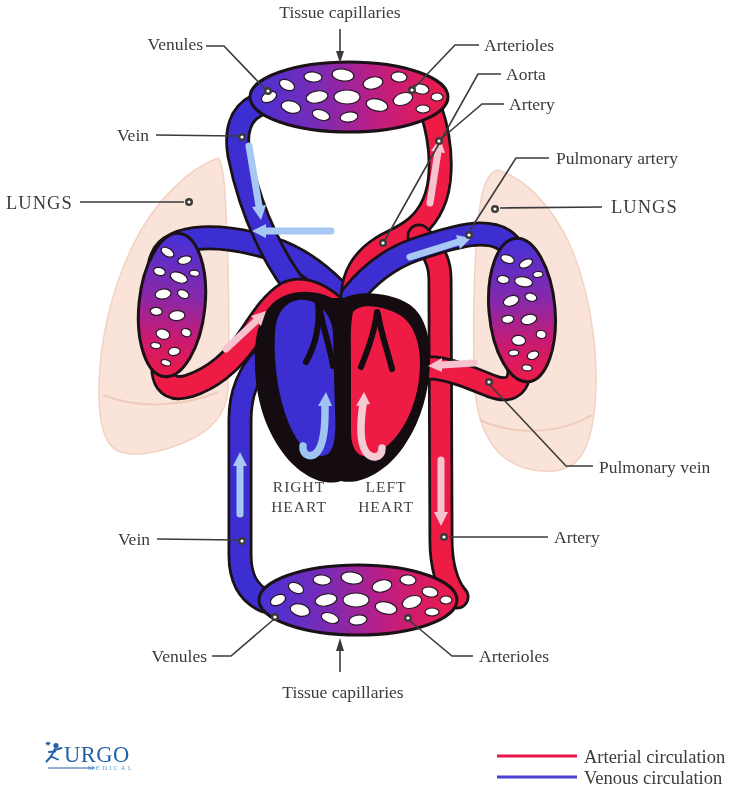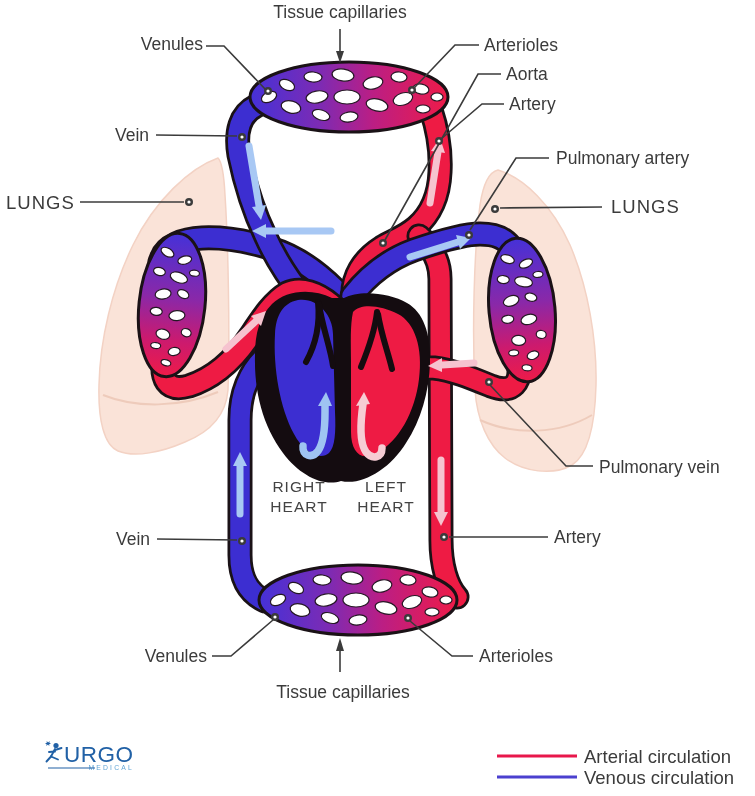--- a/index.html
+++ b/index.html
@@ -1,17 +1,17 @@
 <!DOCTYPE html>
 <html><head>
 <meta charset="utf-8">
 <style>
   html,body{margin:0;padding:0;background:#fff;}
   .stage{position:relative;width:755px;height:796px;background:#fff;overflow:hidden;
-         font-family:Liberation Sans, sans-serif;}
+         font-family:Liberation Serif, serif;}
   svg{display:block;}
 
   
   .vo{fill:none;stroke:#1a1216;stroke-width:25;stroke-linecap:round;}
   .vb{fill:none;stroke:#3c2ed1;stroke-width:19.5;stroke-linecap:round;}
   .vr{fill:none;stroke:#ee1b44;stroke-width:19.5;stroke-linecap:round;}
 
   
   [data-holes] ellipse{fill:#ffffff;stroke:#241723;stroke-width:1.2;}
 

